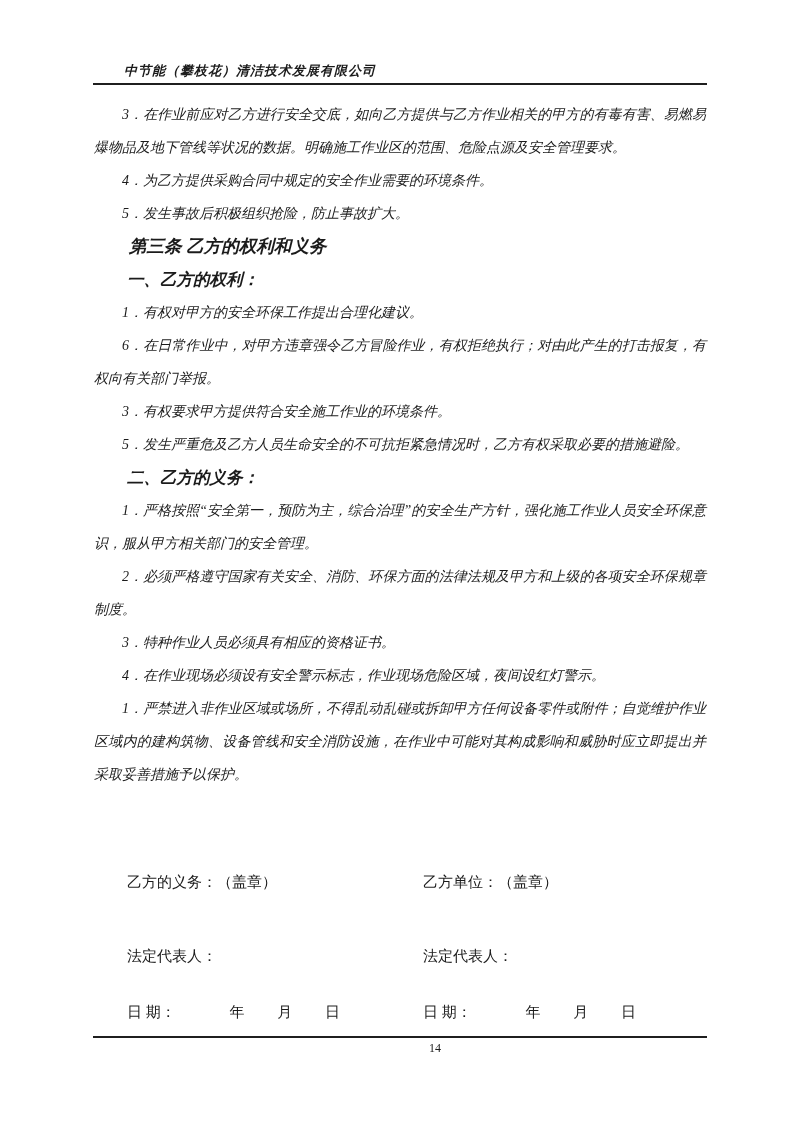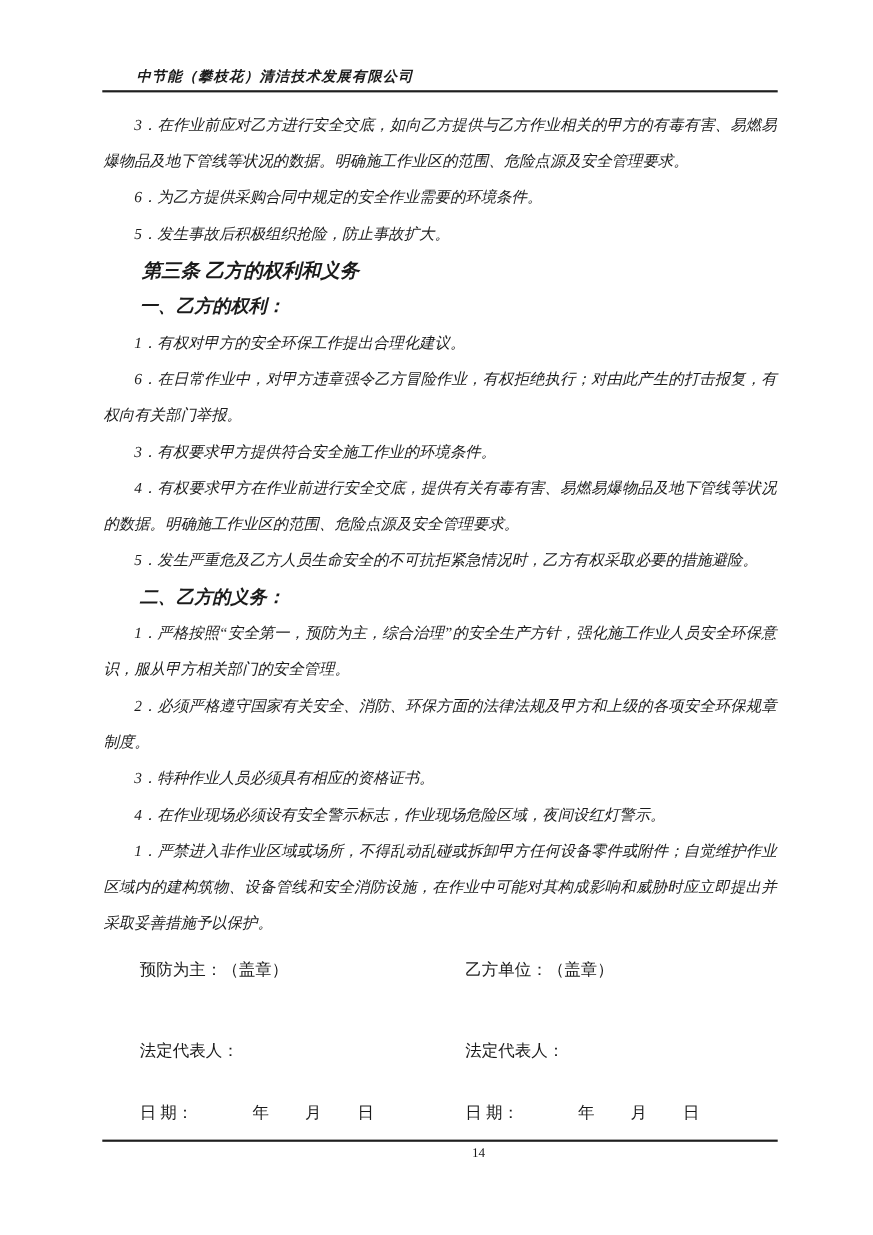--- a/index.html
+++ b/index.html
@@ -105,40 +105,39 @@
 <body>
 
 <div class="page">
 
   <div class="header">
     <span class="company">中节能（攀枝花）清洁技术发展有限公司</span>
   </div>
 
   <div class="content">
       <p class="para body">3．在作业前应对乙方进行安全交底，如向乙方提供与乙方作业相关的甲方的有毒有害、易燃易爆物品及地下管线等状况的数据。明确施工作业区的范围、危险点源及安全管理要求。</p>
-      <p class="para body">6．为乙方提供采购合同中规定的安全作业需要的环境条件。</p>
+      <p class="para body">4．为乙方提供采购合同中规定的安全作业需要的环境条件。</p>
       <p class="para body">5．发生事故后积极组织抢险，防止事故扩大。</p>
       <p class="para heading">第三条 乙方的权利和义务</p>
       <p class="para subheading">一、乙方的权利：</p>
       <p class="para body">1．有权对甲方的安全环保工作提出合理化建议。</p>
       <p class="para body">6．在日常作业中，对甲方违章强令乙方冒险作业，有权拒绝执行；对由此产生的打击报复，有权向有关部门举报。</p>
       <p class="para body">3．有权要求甲方提供符合安全施工作业的环境条件。</p>
-      <p class="para body">4．有权要求甲方在作业前进行安全交底，提供有关有毒有害、易燃易爆物品及地下管线等状况的数据。明确施工作业区的范围、危险点源及安全管理要求。</p>
       <p class="para body">5．发生严重危及乙方人员生命安全的不可抗拒紧急情况时，乙方有权采取必要的措施避险。</p>
       <p class="para subheading">二、乙方的义务：</p>
       <p class="para body">1．严格按照“安全第一，预防为主，综合治理”的安全生产方针，强化施工作业人员安全环保意识，服从甲方相关部门的安全管理。</p>
       <p class="para body">2．必须严格遵守国家有关安全、消防、环保方面的法律法规及甲方和上级的各项安全环保规章制度。</p>
       <p class="para body">3．特种作业人员必须具有相应的资格证书。</p>
       <p class="para body">4．在作业现场必须设有安全警示标志，作业现场危险区域，夜间设红灯警示。</p>
       <p class="para body">1．严禁进入非作业区域或场所，不得乱动乱碰或拆卸甲方任何设备零件或附件；自觉维护作业区域内的建构筑物、设备管线和安全消防设施，在作业中可能对其构成影响和威胁时应立即提出并采取妥善措施予以保护。</p>
     </div>
 
   <div class="sig">
     <div class="sig-row row-unit">
-      <span class="cell left">预防为主：（盖章）</span>
+      <span class="cell left">乙方的义务：（盖章）</span>
       <span class="cell right">乙方单位：（盖章）</span>
     </div>
     <div class="sig-row row-rep">
       <span class="cell left">法定代表人：</span>
       <span class="cell right">法定代表人：</span>
     </div>
     <div class="sig-row row-date">
       <span class="cell left">
         <span>日 期：</span>
         <span class="gap-year">年</span>

